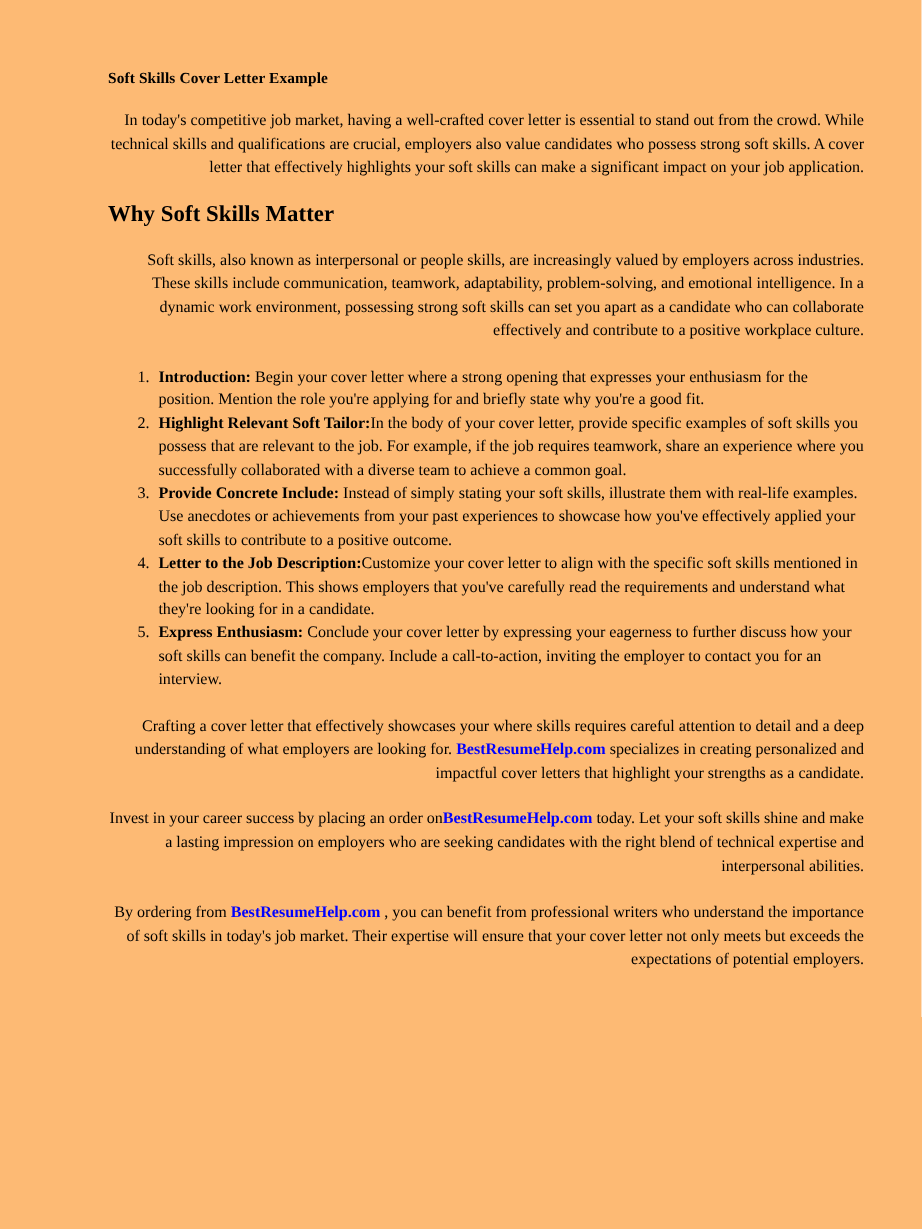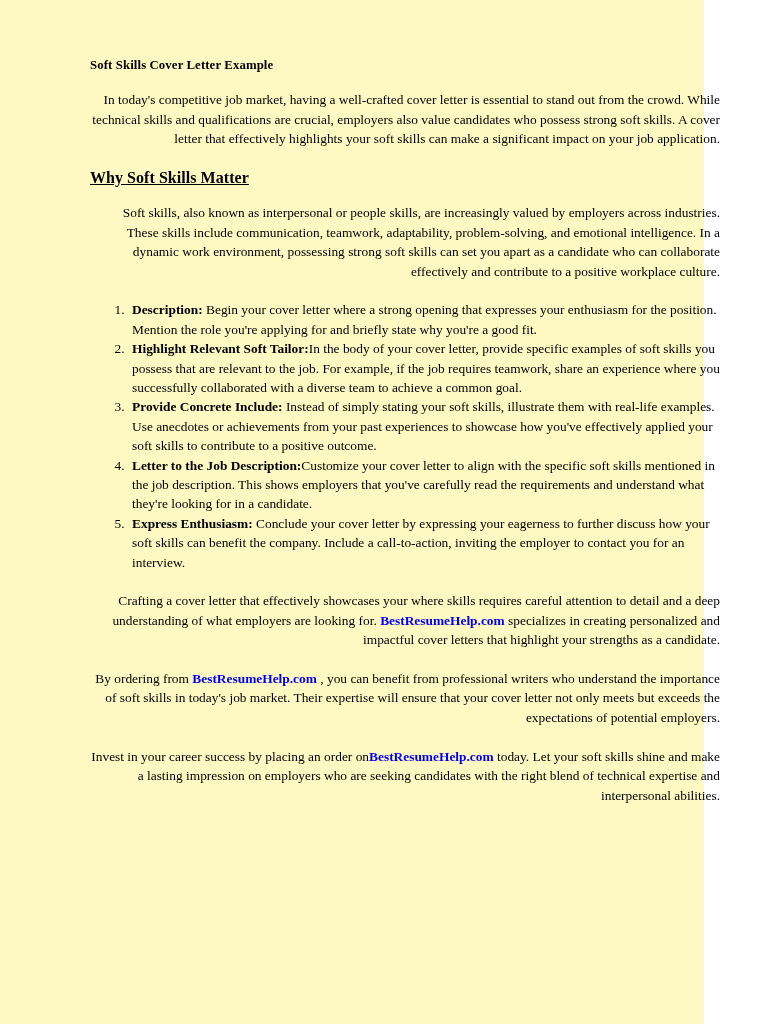--- a/index.html
+++ b/index.html
@@ -9,23 +9,23 @@
     background: #ffffff;
   }
   body {
     width: 768px;
     height: 1024px;
     font-family: "Liberation Serif", "DejaVu Serif", serif;
     color: #000000;
     overflow: hidden;
   }
   .page {
-    width: 704px;
+    width: 768px;
     height: 1024px;
-    background: #fef9c3;
+    background: #fdba74;
     position: relative;
     box-sizing: border-box;
     padding: 58px 48px 0 90px;
   }
   .doc {
     width: 630px;
   }
   .doc-title {
     font-size: 12.8px;
     font-weight: bold;
@@ -33,26 +33,25 @@
     margin: 0 0 16px 0;
     letter-spacing: 0.1px;
   }
   p.para {
     font-size: 13.4px;
     line-height: 19.6px;
     margin: 0 0 19px 0;
     text-align: right;
   }
   h2.section-heading {
-    font-size: 16px;
+    font-size: 19px;
     font-weight: bold;
     line-height: 1.2;
     margin: 16px 0 16px 0;
     letter-spacing: 0.05px;
-    text-decoration: underline;
   }
   ol.steps {
     margin: 0 0 19px 0;
     padding: 0 0 0 38px;
     list-style-position: outside;
     list-style-type: decimal;
   }
   ol.steps > li {
     font-size: 13.4px;
     line-height: 19.4px;
@@ -87,21 +86,21 @@
 
     <p class="para">In today's competitive job market, having a well-crafted cover letter is essential to stand out from the crowd. While technical skills and qualifications are crucial, employers also value candidates who possess strong soft skills. A cover letter that effectively highlights your soft skills can make a significant impact on your job application.</p>
 
     <h2 class="section-heading">Why Soft Skills Matter</h2>
 
     <p class="para">Soft skills, also known as interpersonal or people skills, are increasingly valued by employers across industries. These skills include communication, teamwork, adaptability, problem-solving, and emotional intelligence. In a dynamic work environment, possessing strong soft skills can set you apart as a candidate who can collaborate effectively and contribute to a positive workplace culture.</p>
 
 
     <ol class="steps">
       <li>
-        <span class="lead">Description:</span><span class="nowrap-sp"> </span><span>Begin your cover letter where a strong opening that expresses your enthusiasm for the position. Mention the role you're applying for and briefly state why you're a good fit.</span>
+        <span class="lead">Introduction:</span><span class="nowrap-sp"> </span><span>Begin your cover letter where a strong opening that expresses your enthusiasm for the position. Mention the role you're applying for and briefly state why you're a good fit.</span>
       </li>
       <li>
         <span class="lead">Highlight Relevant Soft Tailor:</span><span class="nowrap-sp"></span><span>In the body of your cover letter, provide specific examples of soft skills you possess that are relevant to the job. For example, if the job requires teamwork, share an experience where you successfully collaborated with a diverse team to achieve a common goal.</span>
       </li>
       <li>
         <span class="lead">Provide Concrete Include:</span><span class="nowrap-sp"> </span><span>Instead of simply stating your soft skills, illustrate them with real-life examples. Use anecdotes or achievements from your past experiences to showcase how you've effectively applied your soft skills to contribute to a positive outcome.</span>
       </li>
       <li>
         <span class="lead">Letter to the Job Description:</span><span class="nowrap-sp"></span><span>Customize your cover letter to align with the specific soft skills mentioned in the job description. This shows employers that you've carefully read the requirements and understand what they're looking for in a candidate.</span>
       </li>
@@ -109,21 +108,21 @@
         <span class="lead">Express Enthusiasm:</span><span class="nowrap-sp"> </span><span>Conclude your cover letter by expressing your eagerness to further discuss how your soft skills can benefit the company. Include a call-to-action, inviting the employer to contact you for an interview.</span>
       </li>
     </ol>
 
 
     <p class="para">
       <span>Crafting a cover letter that effectively showcases your where skills requires careful attention to detail and a deep understanding of what employers are looking for. </span><span class="brand">BestResumeHelp.com</span><span> specializes in creating personalized and impactful cover letters that highlight your strengths as a candidate.</span>
     </p>
 
     <p class="para">
-      <span>By ordering from </span><span class="brand">BestResumeHelp.com</span><span> , you can benefit from professional writers who understand the importance of soft skills in today's job market. Their expertise will ensure that your cover letter not only meets but exceeds the expectations of potential employers.</span>
+      <span>Invest in your career success by placing an order on</span><span class="brand">BestResumeHelp.com</span><span> today. Let your soft skills shine and make a lasting impression on employers who are seeking candidates with the right blend of technical expertise and interpersonal abilities.</span>
     </p>
 
     <p class="para">
-      <span>Invest in your career success by placing an order on</span><span class="brand">BestResumeHelp.com</span><span> today. Let your soft skills shine and make a lasting impression on employers who are seeking candidates with the right blend of technical expertise and interpersonal abilities.</span>
+      <span>By ordering from </span><span class="brand">BestResumeHelp.com</span><span> , you can benefit from professional writers who understand the importance of soft skills in today's job market. Their expertise will ensure that your cover letter not only meets but exceeds the expectations of potential employers.</span>
     </p>
 
   </div>
 </div>
 
 </body></html>

